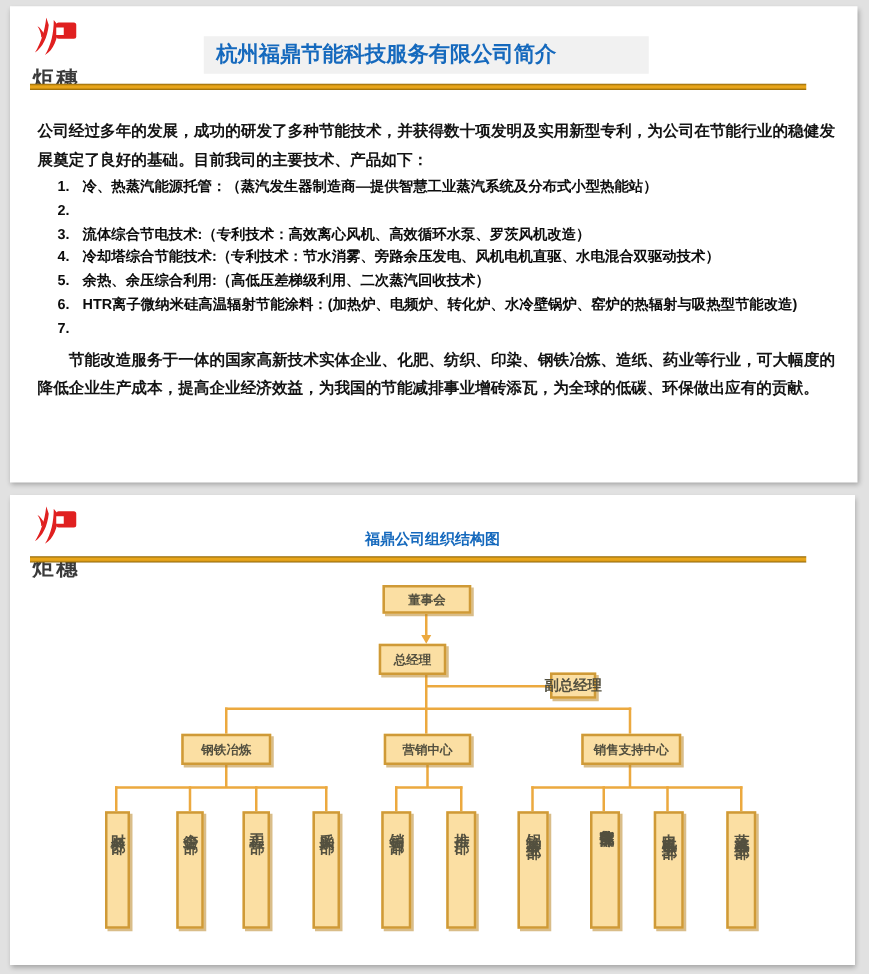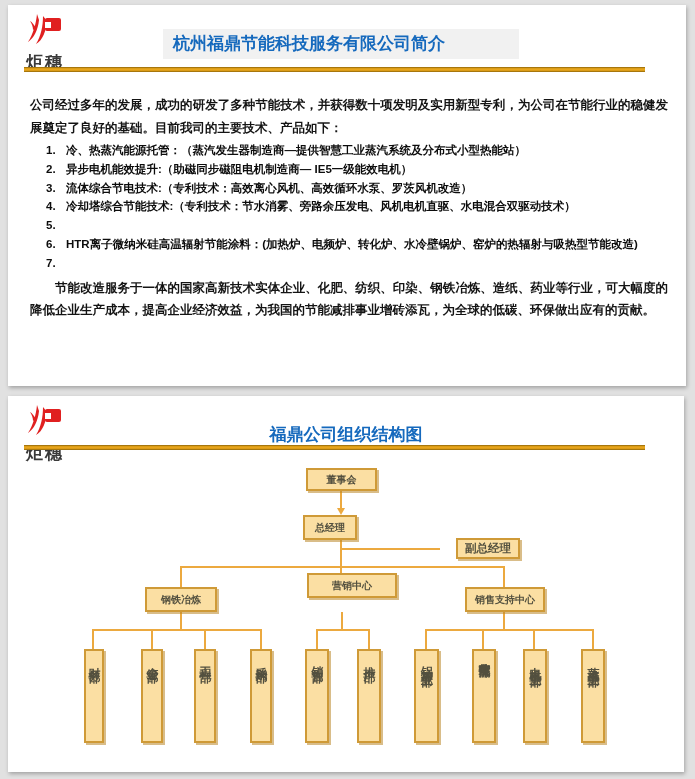--- a/index.html
+++ b/index.html
@@ -23,21 +23,21 @@
   .title-band {
     position:absolute; left:155px; top:24px; width:356px; height:30px;
     background:#f1f1f1;
   }
   .doc-title {
     font-size:17px; font-weight:bold; color:#1569bd;
     line-height:30px; padding-left:10px; white-space:nowrap;
   }
   .org-title {
     position:absolute; left:0; top:27px; width:100%; text-align:center;
-    font-size:17px; font-weight:bold; color:#1569bd;
+    font-size:12px; font-weight:bold; color:#1569bd;
   }
   .gold-rule {
     position:absolute; left:16px; width:621px; height:5px;
     background:linear-gradient(#8d6407,#e8a51a 35%,#e8a51a 65%,#8d6407);
   }
   #card-intro .gold-rule { top:62px; }
   #card-org   .gold-rule { top:49px; }
 
   .body-text { position:absolute; left:22px; top:89px; width:638px; }
   .body-text p {
@@ -99,32 +99,32 @@
   <div class="body-text">
     <p>公司经过多年的发展，成功的研发了多种节能技术，并获得数十项发明及实用新型专利，为公司在节能行业的稳健发展奠定了良好的基础。目前我司的主要技术、产品如下：</p>
 
     <div class="product-list">
       <div class="product-item">
         <span class="product-num">1.</span>
         <span>冷、热蒸汽能源托管：（蒸汽发生器制造商—提供智慧工业蒸汽系统及分布式小型热能站）</span>
       </div>
       <div class="product-item">
         <span class="product-num">2.</span>
-        <span>异步电机能效提升:（助磁同步磁阻电机制造商— IE5一级能效电机）</span>
       </div>
       <div class="product-item">
         <span class="product-num">3.</span>
         <span>流体综合节电技术:（专利技术：高效离心风机、高效循环水泵、罗茨风机改造）</span>
       </div>
       <div class="product-item">
         <span class="product-num">4.</span>
         <span>冷却塔综合节能技术:（专利技术：节水消雾、旁路余压发电、风机电机直驱、水电混合双驱动技术）</span>
       </div>
       <div class="product-item">
         <span class="product-num">5.</span>
+        <span>余热、余压综合利用:（高低压差梯级利用、二次蒸汽回收技术）</span>
       </div>
       <div class="product-item">
         <span class="product-num">6.</span>
         <span>HTR离子微纳米硅高温辐射节能涂料：(加热炉、电频炉、转化炉、水冷壁锅炉、窑炉的热辐射与吸热型节能改造)</span>
       </div>
       <div class="product-item">
         <span class="product-num">7.</span>
       </div>
     </div>
 
@@ -170,24 +170,24 @@
     <div class="vl" style="left:495px;top:216px;height:18px"></div>
     <div class="hl" style="left:417px;top:233px;width:169px"></div>
     <div class="vl" style="left:417px;top:233px;height:20px"></div>
     <div class="vl" style="left:474px;top:233px;height:20px"></div>
     <div class="vl" style="left:525px;top:233px;height:20px"></div>
     <div class="vl" style="left:584px;top:233px;height:20px"></div>
   </div>
 
   <div class="org-node" style="left:298px;top:72px;width:71px;height:23px">董事会</div>
   <div class="org-node" style="left:295px;top:119px;width:54px;height:25px">总经理</div>
-  <div class="org-node" style="left:448px;top:142px;width:64px;height:21px;font-size:11.5px">副总经理</div>
+  <div class="org-node" style="left:432px;top:142px;width:37px;height:21px;font-size:11.5px">副总经理</div>
 
   <div class="org-node" style="left:137px;top:191px;width:72px;height:25px">钢铁冶炼</div>
-  <div class="org-node" style="left:299px;top:177px;width:90px;height:25px">营销中心</div>
+  <div class="org-node" style="left:299px;top:191px;width:70px;height:25px">营销中心</div>
   <div class="org-node" style="left:457px;top:191px;width:80px;height:25px">销售支持中心</div>
 
   <div class="org-node dept" style="left:76px;width:20px">
       <span>财务部</span>
     </div>
   <div class="org-node dept" style="left:133px;width:22px">
       <span>企管部</span>
     </div>
   <div class="org-node dept" style="left:186px;width:22px">
       <span>工程部</span>

